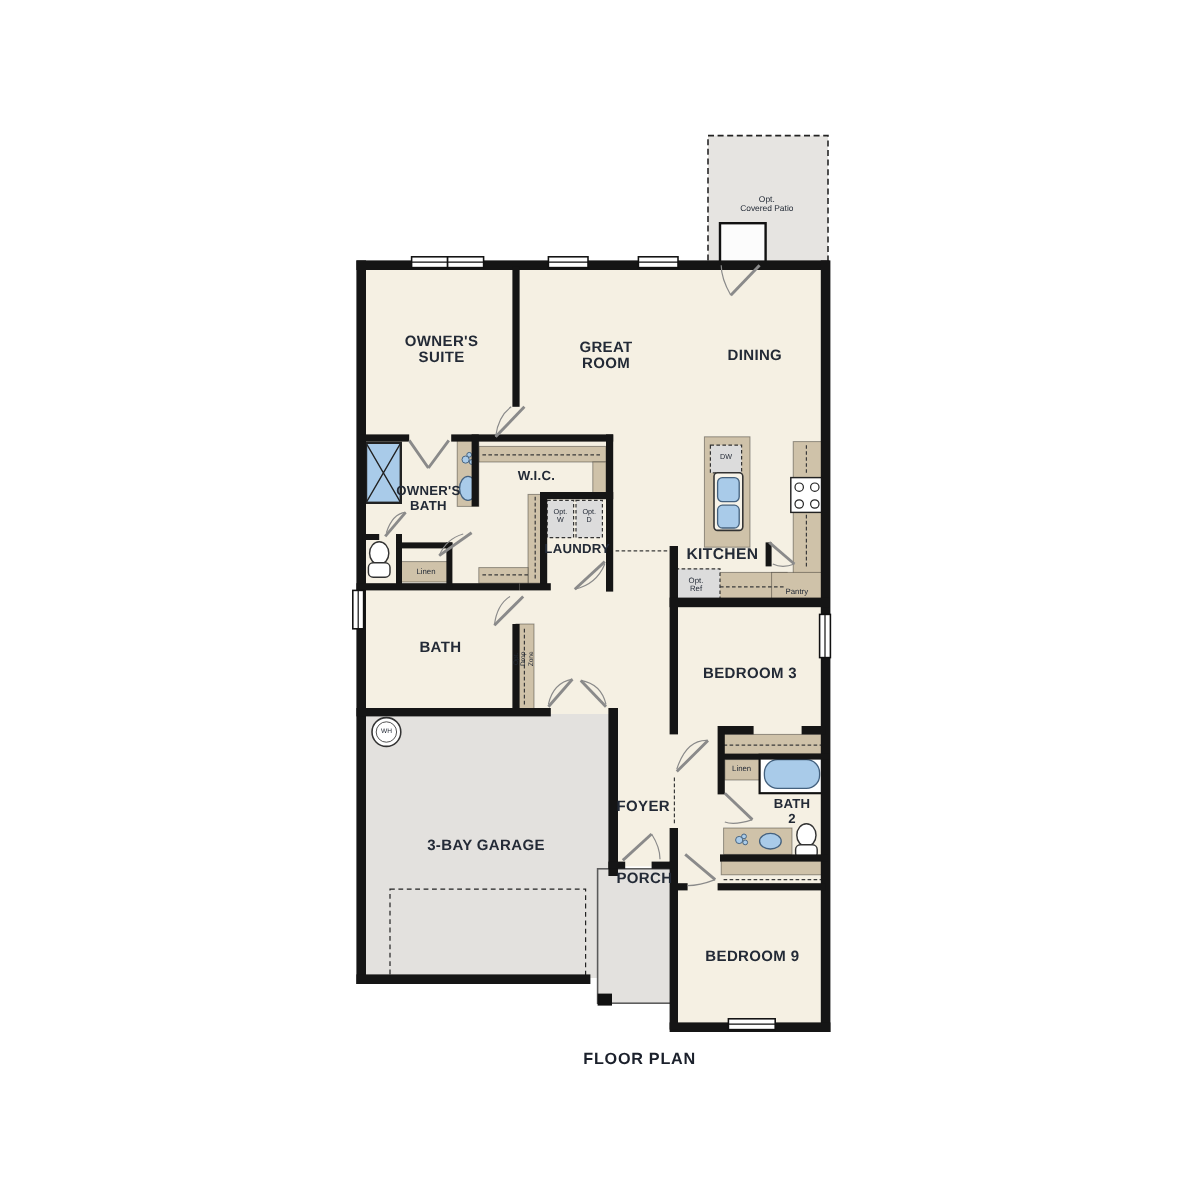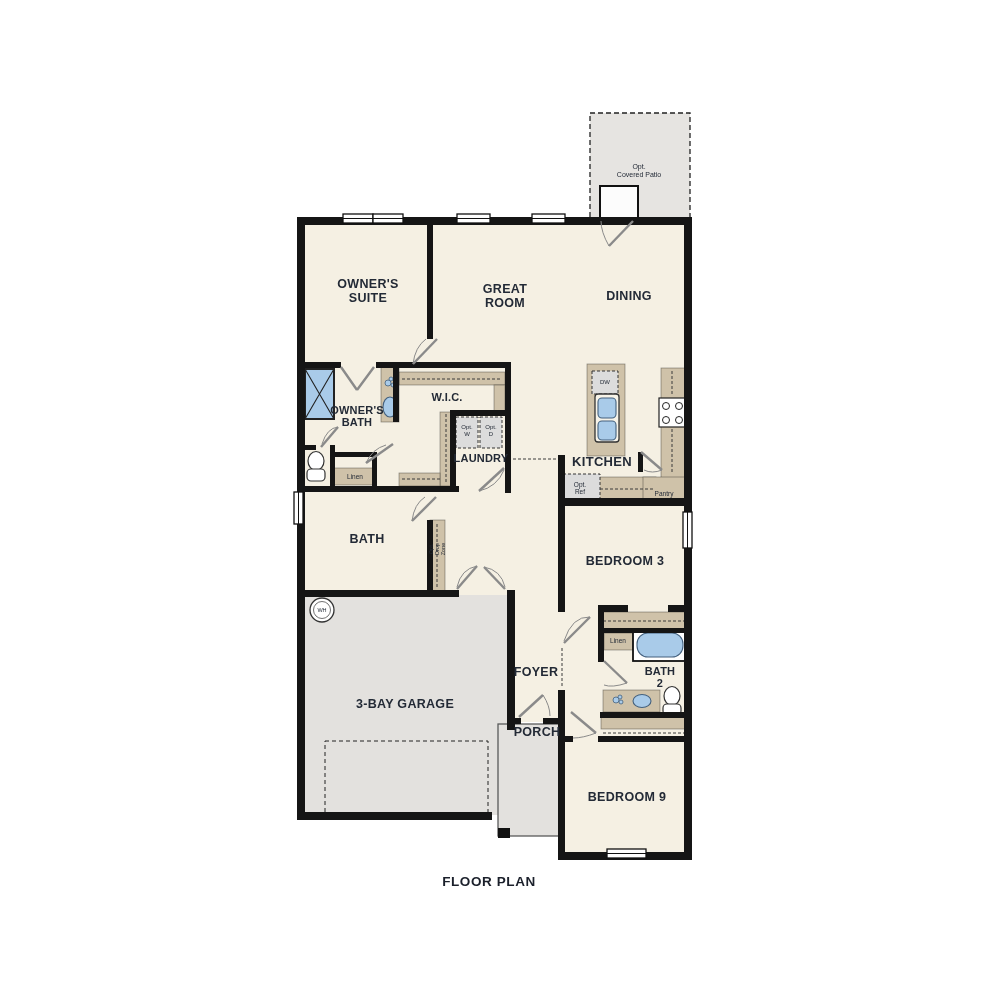--- a/index.html
+++ b/index.html
@@ -7,21 +7,21 @@
          font-family:"Liberation Sans", sans-serif;}
   svg{position:absolute;left:0;top:0;}
   .lbl{position:absolute;transform:translate(-50%,-50%);color:var(--text,#232a36);
        text-align:center;white-space:pre-line;line-height:1.12;user-select:none;}
   .big{font-size:12.5px;font-weight:bold;letter-spacing:.3px;}
   .med{font-size:13px;font-weight:bold;letter-spacing:.3px;}
   .small{font-size:11px;font-weight:bold;letter-spacing:.2px;}
   .tiny{font-size:6.5px;font-weight:normal;}
   .micro{font-size:6px;font-weight:normal;}
   .vert{transform:translate(-50%,-50%) rotate(-90deg);font-size:5.5px;}
-  .title{font-size:13.5px;font-weight:bold;letter-spacing:.6px;color:#1b202b;}
+  .title{font-size:13.5px;font-weight:bold;letter-spacing:.6px;color:#1b202b;margin-left:44px;}
 </style>
 </head>
 <body>
 
 <div class="stage">
 <svg width="1000" height="1000" viewBox="0 0 1000 1000">
 
   <g>
     <rect x="590" y="113" width="100" height="108" fill="var(--patio_fill)" stroke="#222" stroke-width="1.3" stroke-dasharray="5 3"></rect>
     <rect x="300" y="220" width="390" height="502" fill="var(--room_fill)"></rect>

